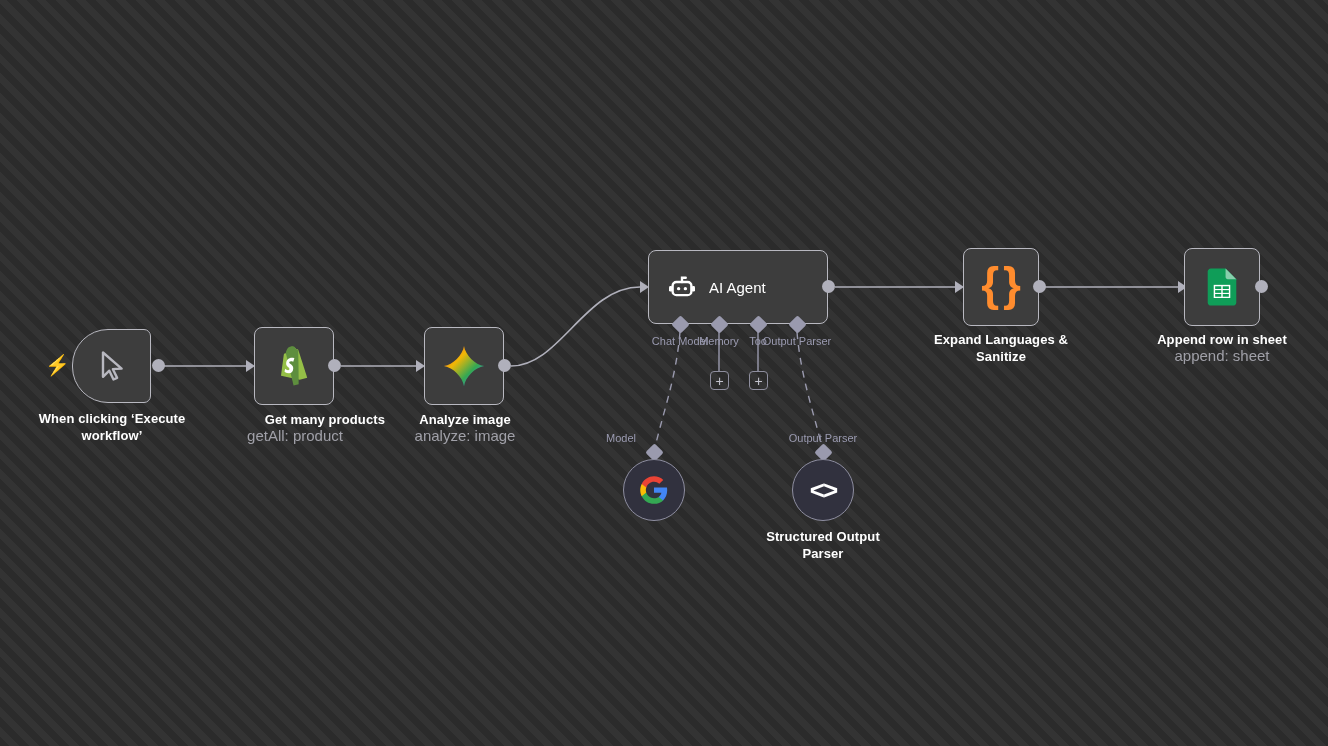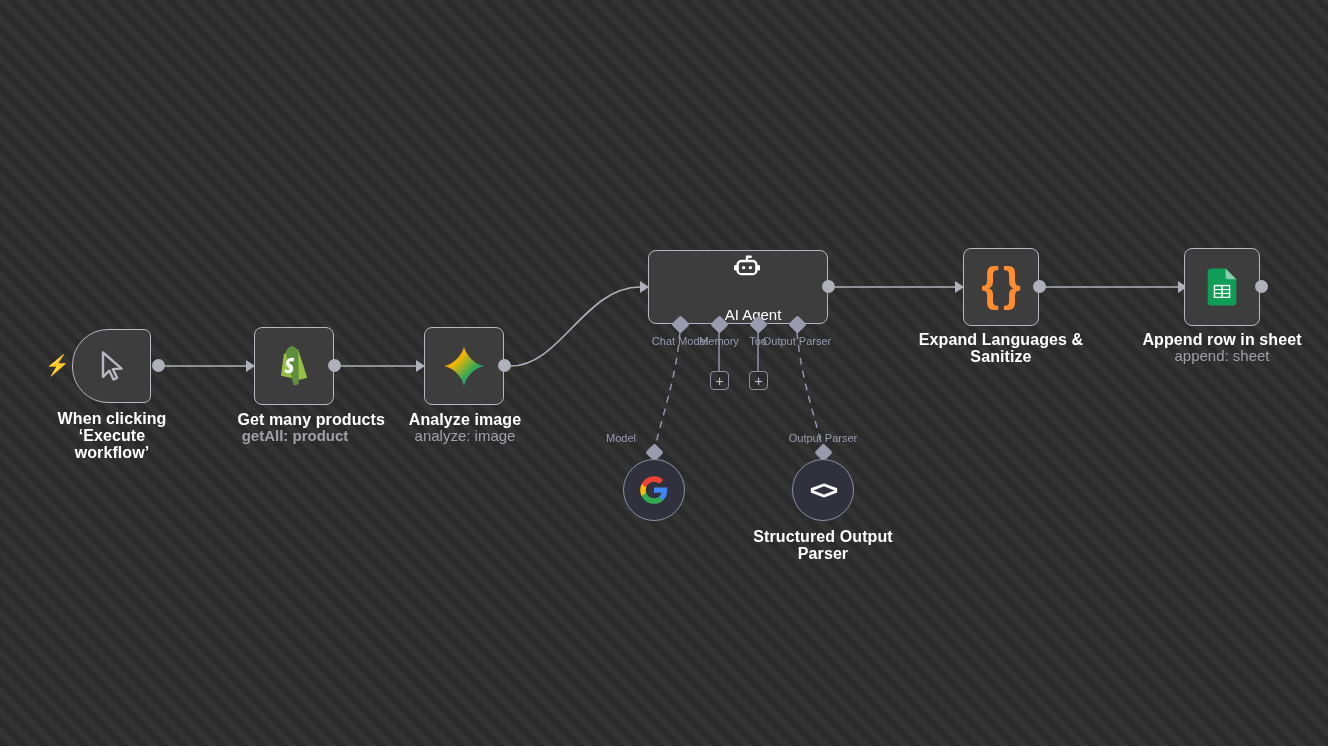--- a/index.html
+++ b/index.html
@@ -20,27 +20,27 @@
 
   
   .node {
     position: absolute;
     background: #3d3d3d;
     border: 1.5px solid #b8b8c0;
     border-radius: 8px;
     display: flex; align-items: center; justify-content: center;
   }
   .node.trigger { border-radius: 36px 7px 7px 36px; }
-  .node.wide { justify-content: space-between; flex-direction: column; }
+  .node.wide { justify-content: flex-start; }
 
   .caption {
     position: absolute;
     text-align: center;
     color: #ffffff;
-    font-size: 16px;
+    font-size: 13px;
     font-weight: bold;
     line-height: 17px;
     letter-spacing: 0.1px;
   }
   .subtitle {
     position: absolute;
     text-align: center;
     color: #a0a0a8;
     font-size: 15px;
     font-weight: normal;
@@ -153,21 +153,21 @@
 
   <div class="node" style="left:254px; top:327px; width:80px; height:78px;">
     <svg width="38" height="40" viewBox="0 0 24 26">
       <path d="M14.6 2.2c-.3-.1-.6 0-.9.2-.2-.6-.7-1.3-1.6-1.3h-.1c-.3-.4-.7-.6-1.1-.6-2 0-3 2.6-3.3 3.9l-1.6.5c-.5.2-.5.2-.6.7C5.3 6 3.6 19.4 3.6 19.4L15.7 22l5-1.3S14.9 2.4 14.6 2.2z" fill="#95bf47"></path>
       <path d="M14.6 2.2c-.1 0-.2 0-.4.1 0 0-.3.1-.7.2 -.4-1.2-1.1-2.3-2.4-2.3h-.1C10.6 0 10.2.1 10 .3c-2 0-3 2.6-3.3 3.9l-.1.1 5.1 21.3 3.4-.7S14.9 2.4 14.6 2.2z" fill="#5e8e3e"></path>
       <path d="M12.2 8.2l-.7 2s-.6-.3-1.4-.3c-1.1 0-1.2.7-1.2 .9 0 1 2.6 1.4 2.6 3.8 0 1.9-1.2 3.1-2.8 3.1 -1.9 0-2.9-1.2-2.9-1.2l.5-1.7s1 .9 1.9.9c.6 0 .8-.5.8-.8 0-1.3-2.1-1.4-2.1-3.6 0-1.8 1.3-3.6 3.9-3.6 1 0 1.5.3 1.5.3z" fill="#ffffff"></path>
     </svg>
   </div>
   <div class="out-dot" style="left:328px; top:359px;"></div>
   <div class="caption" style="left:205px; top:411px; width:180px;text-align:right;">Get many products</div>
-  <div class="subtitle" style="left:205px; top:429px; width:180px;font-weight:bold;">getAll: product</div>
+  <div class="subtitle" style="left:205px; top:429px; width:180px;">getAll: product</div>
 
   <div class="node" style="left:424px; top:327px; width:80px; height:78px;">
     <svg width="46" height="46" viewBox="0 0 48 48">
       <path d="M24 3 C25.5 12.5 35.5 22.5 45 24 C35.5 25.5 25.5 35.5 24 45 C22.5 35.5 12.5 25.5 3 24 C12.5 22.5 22.5 12.5 24 3 Z" fill="url(#gem-grad)"></path>
     </svg>
   </div>
   <div class="out-dot" style="left:498px; top:359px;"></div>
   <div class="caption" style="left:375px; top:411px; width:180px;">Analyze image</div>
   <div class="subtitle" style="left:375px; top:429px; width:180px;">analyze: image</div>
 

